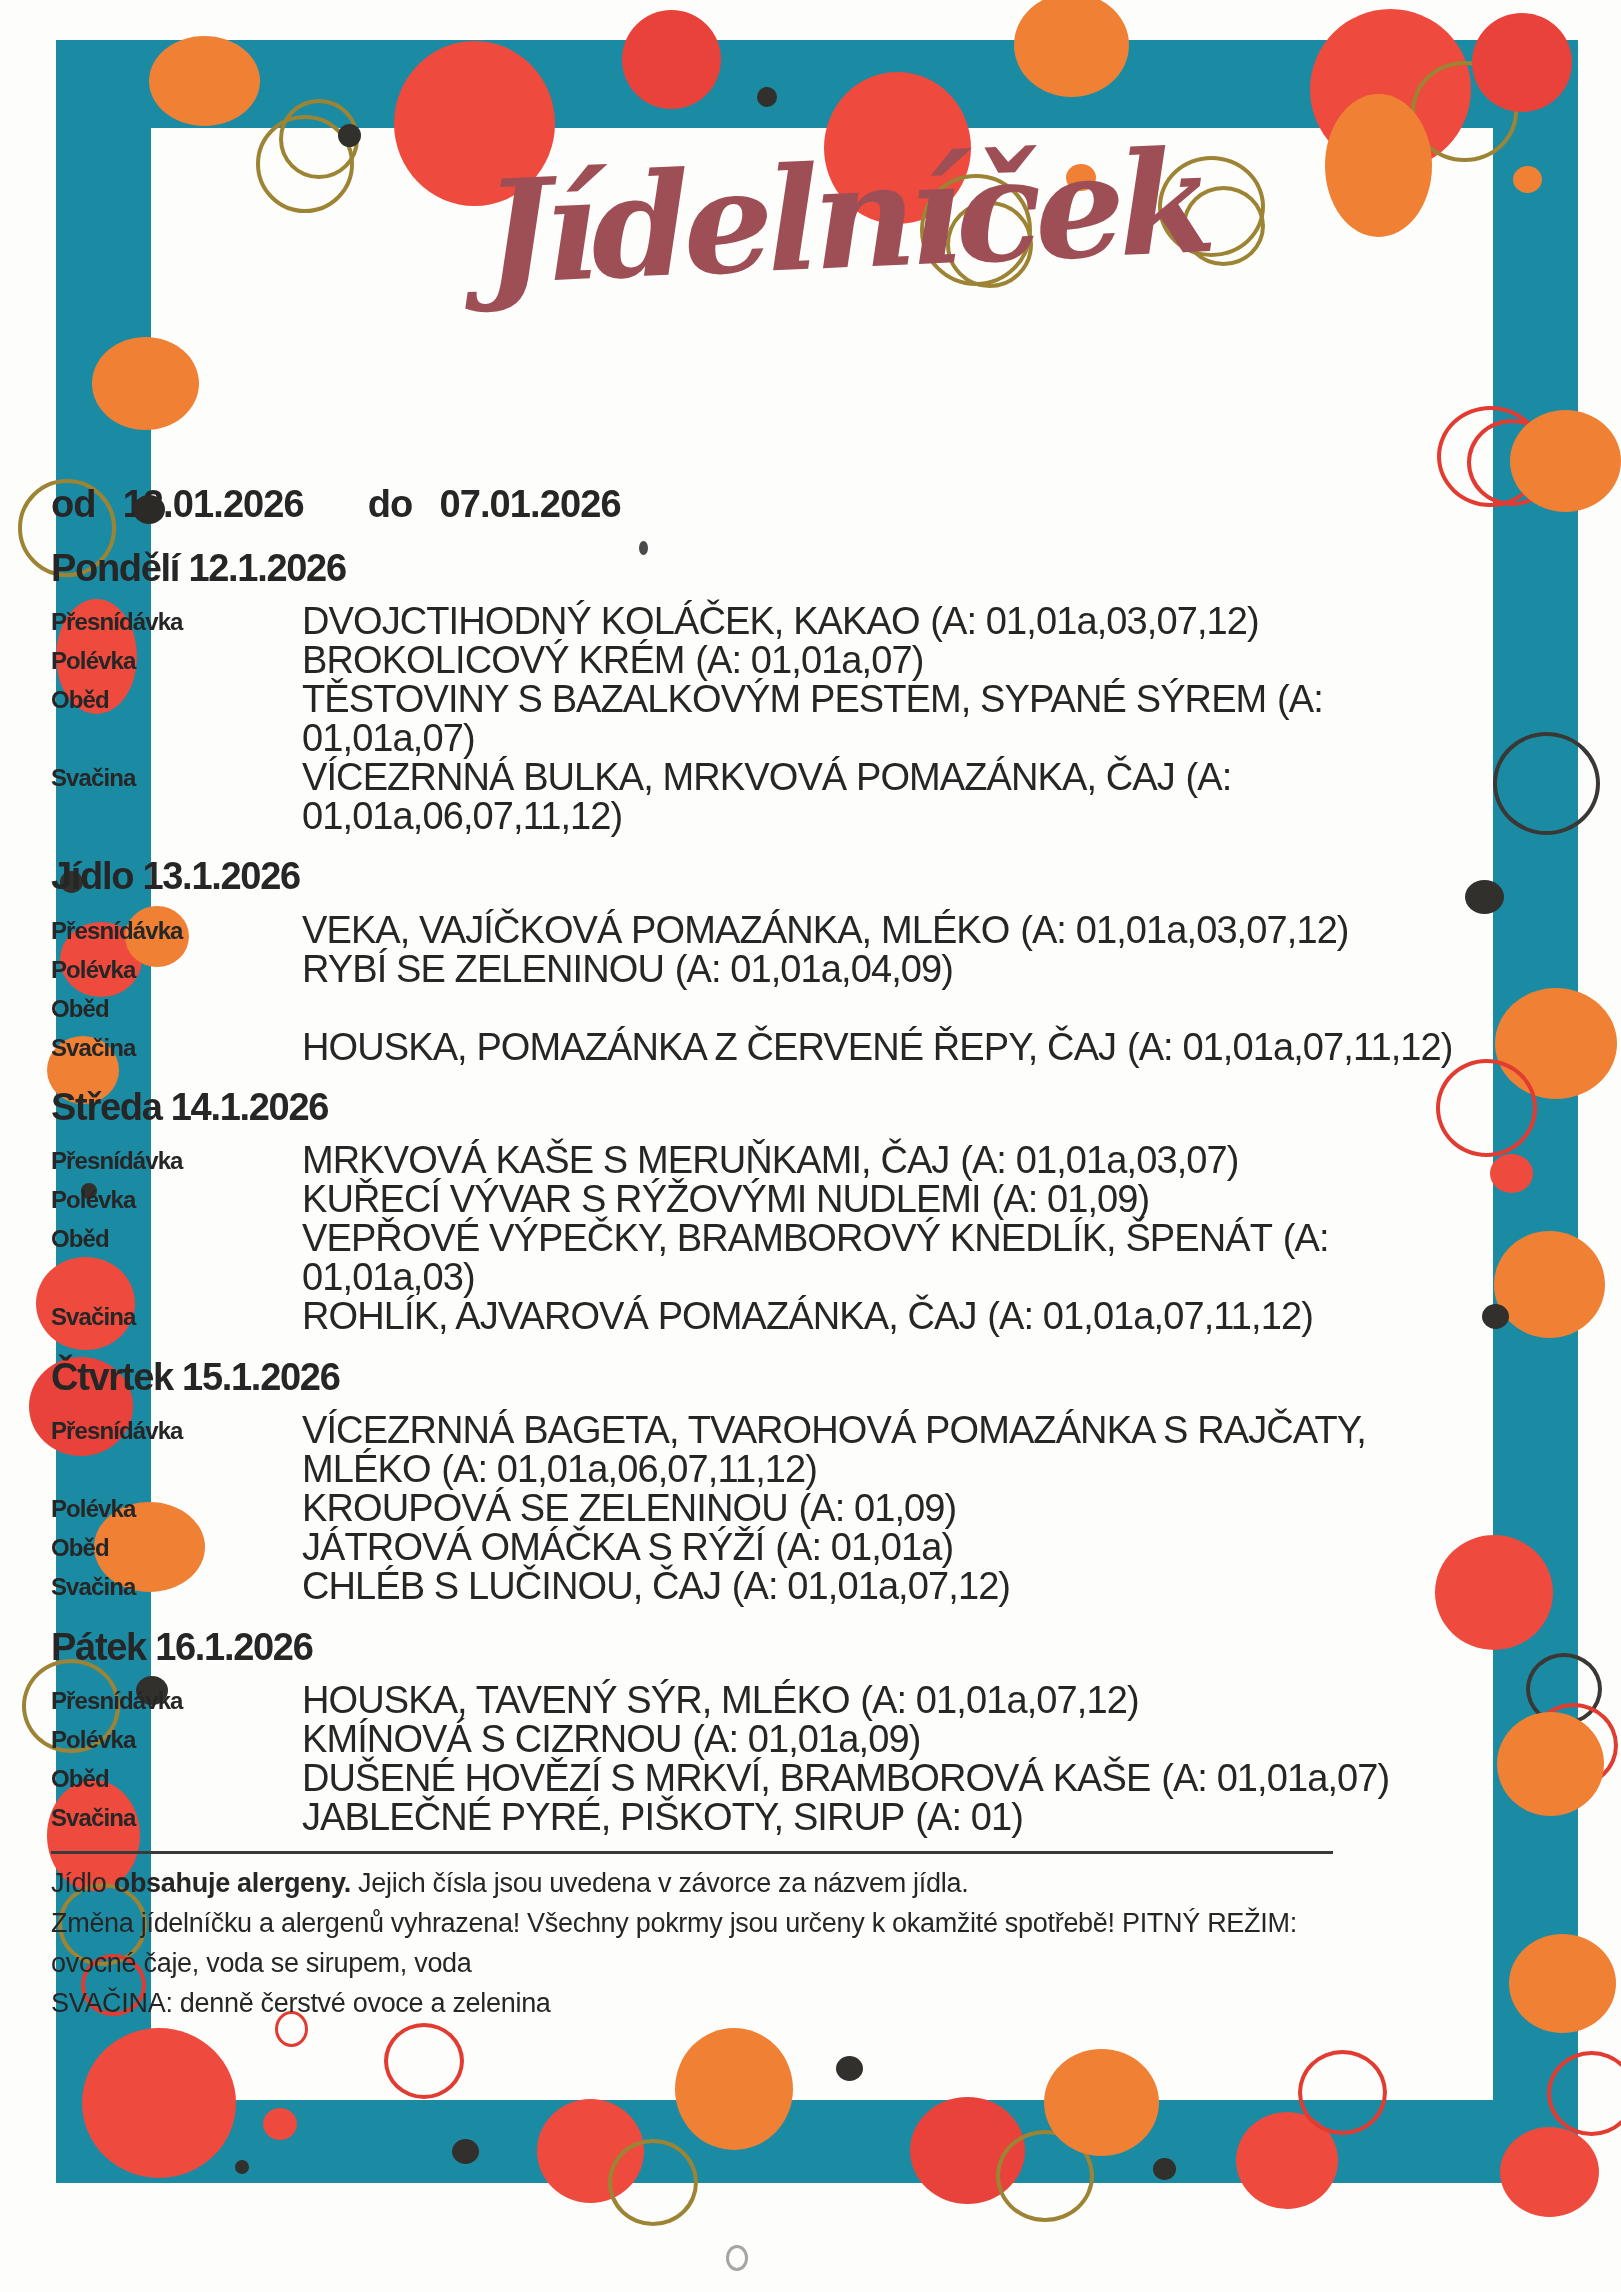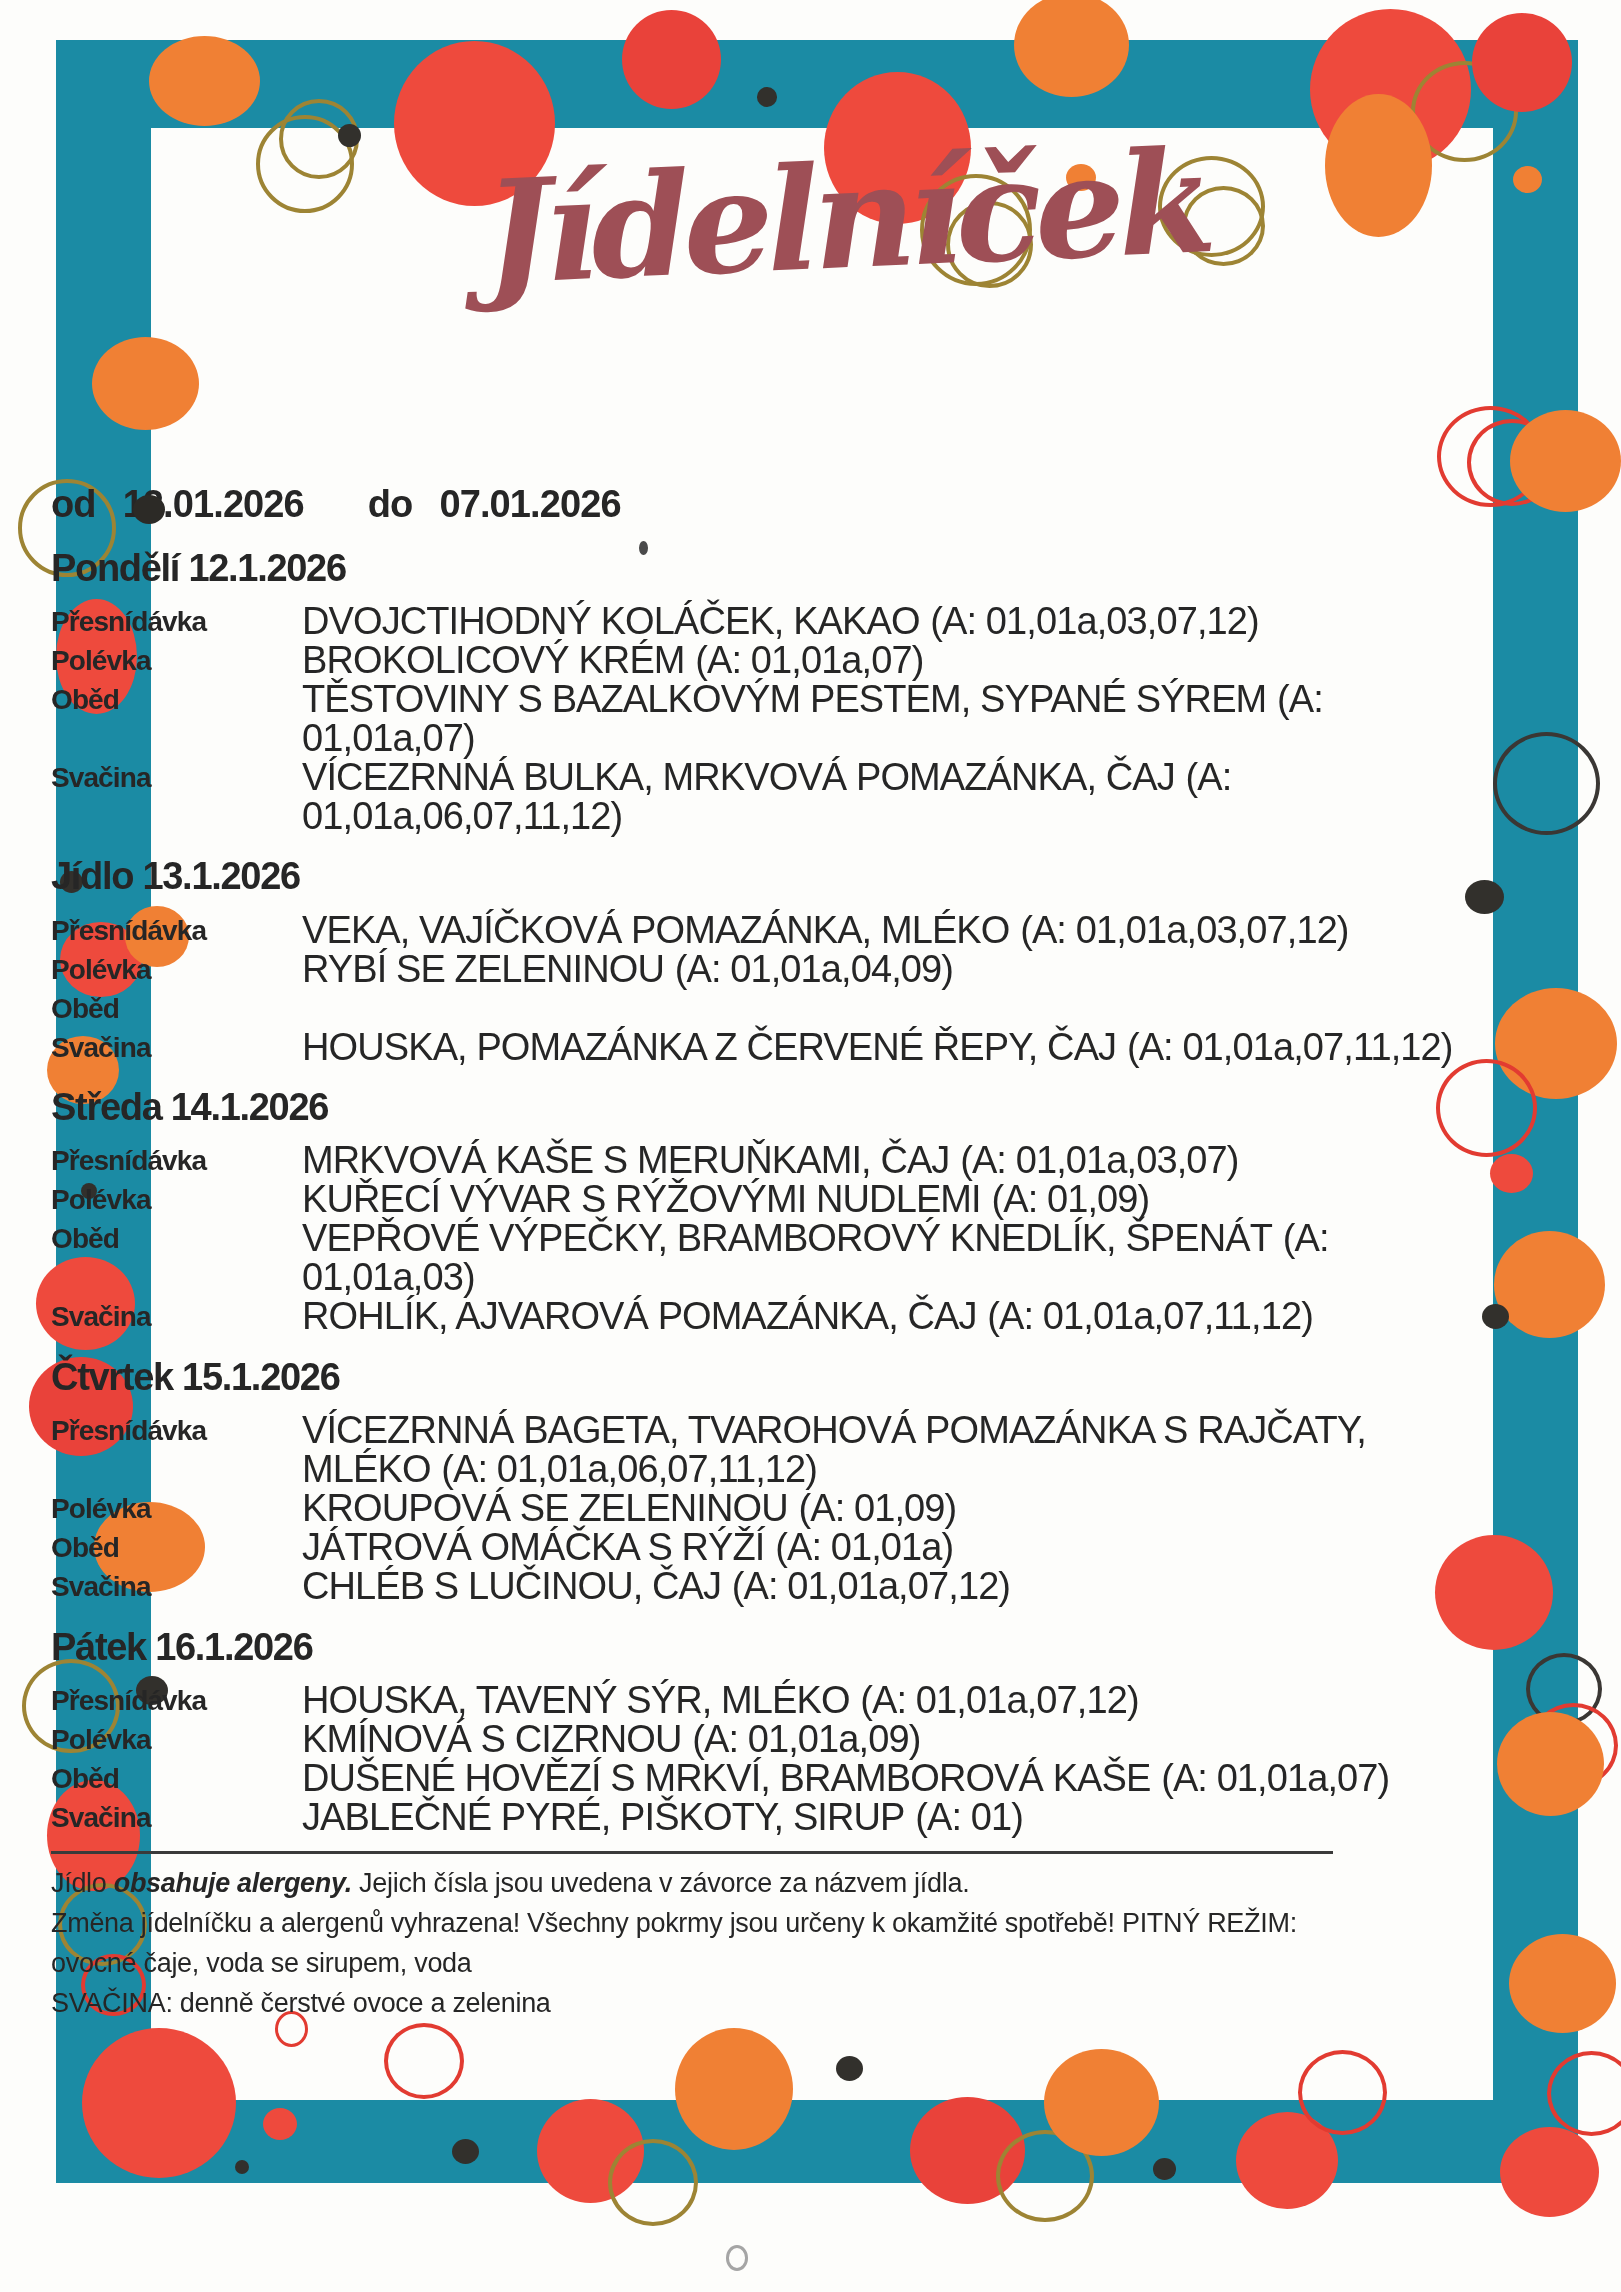--- a/index.html
+++ b/index.html
@@ -35,32 +35,32 @@
   .date-line .from-date{margin-left:27px;}
   .date-line .to-label{margin-left:64px;}
   .date-line .to-date{margin-left:27px;}
   .day{margin-top:21.5px;}
   .day-header{
     font-weight:bold;font-size:38px;letter-spacing:-1.3px;line-height:39px;
     margin-bottom:14.3px;white-space:nowrap;
   }
   .meal-row{display:flex;line-height:39px;}
   .meal-label{
-    flex:0 0 251px;font-weight:bold;font-size:28px;letter-spacing:-0.9px;
+    flex:0 0 251px;font-weight:bold;font-size:24px;letter-spacing:-0.9px;
   }
   .meal-text{
     width:1191px;font-size:38px;letter-spacing:-0.9px;
   }
   .allergens{padding-left:10.7px;}
   .rule{
     border:none;border-top:3.6px solid #3a3a3a;
     width:1282px;margin:14.3px 0 9px 0;
   }
   .footer-line{font-size:27px;line-height:40px;letter-spacing:-0.3px;}
-  .footer-line b{font-weight:bold;font-style:italic;}
+  .footer-line b{font-weight:bold;}
 </style>
 </head>
 <body>
 
 <div class="page">
 
   <div id="bands">
       <div class="band" style="left: 56px; top: 40px; width: 1522px; height: 88px; background: rgb(27, 139, 164);"></div>
       <div class="band" style="left: 56px; top: 2100px; width: 1522px; height: 83px; background: rgb(27, 139, 164);"></div>
       <div class="band" style="left: 56px; top: 40px; width: 95px; height: 2143px; background: rgb(27, 139, 164);"></div>

